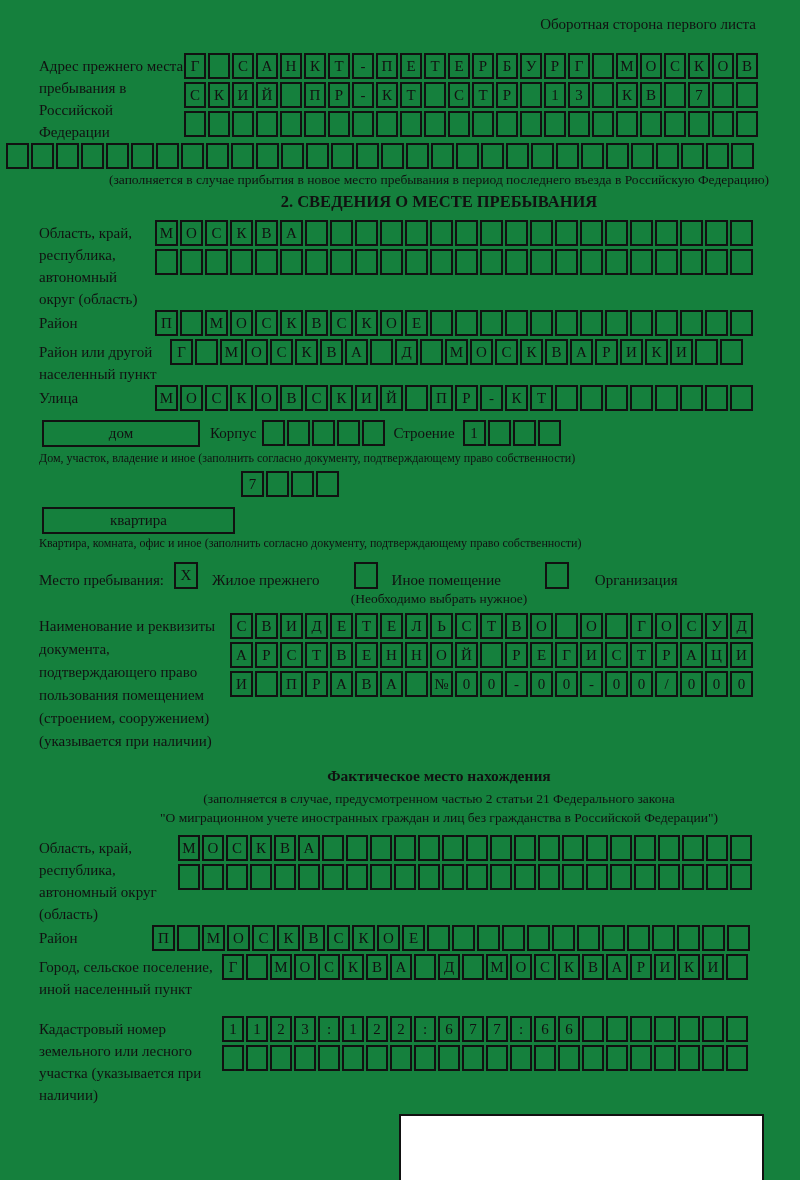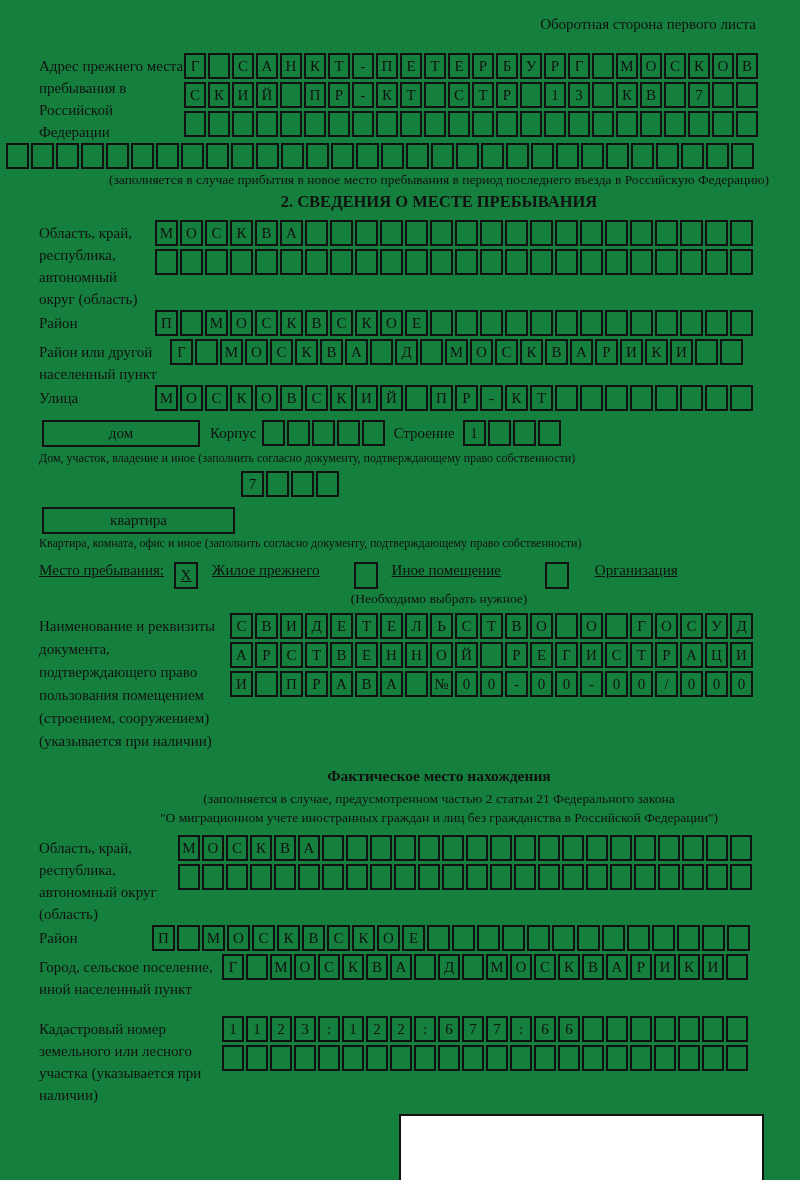--- a/index.html
+++ b/index.html
@@ -44,21 +44,21 @@
   .inline-row { display:flex; align-items:flex-start; margin-top:6px; }
   .wbox { border:2px solid #111; height:27px; line-height:23px; text-align:center; font-size:15px; flex:none; }
   .house-box { width:158px; margin-left:3px; margin-right:6px; }
   .apt-box { width:193px; margin-left:3px; margin-right:6px;margin-top:36px; }
   .mid-label { font-size:15px; line-height:27px; flex:none; }
   .cbox {
     display:inline-block; width:24px; height:27px;
     border:2px solid #111; text-align:center;
     font-size:15px; line-height:23px; vertical-align:middle; flex:none;
   }
-  .stay-row { display:flex; align-items:flex-start; margin:11px 0 2px; font-size:15px;text-decoration:underline; }
+  .stay-row { display:flex; align-items:flex-end; margin:11px 0 2px; font-size:15px; }
   .stamp-box { width:365px; height:170px; border:2px solid #111; margin-left:360px; margin-top:8px; background:#fff; }
   .cap2 { line-height:19px; margin:0; }
 </style>
 </head>
 <body>
 
 <div class="page">
 
   <div class="header-note">Оборотная сторона первого листа</div>
 

